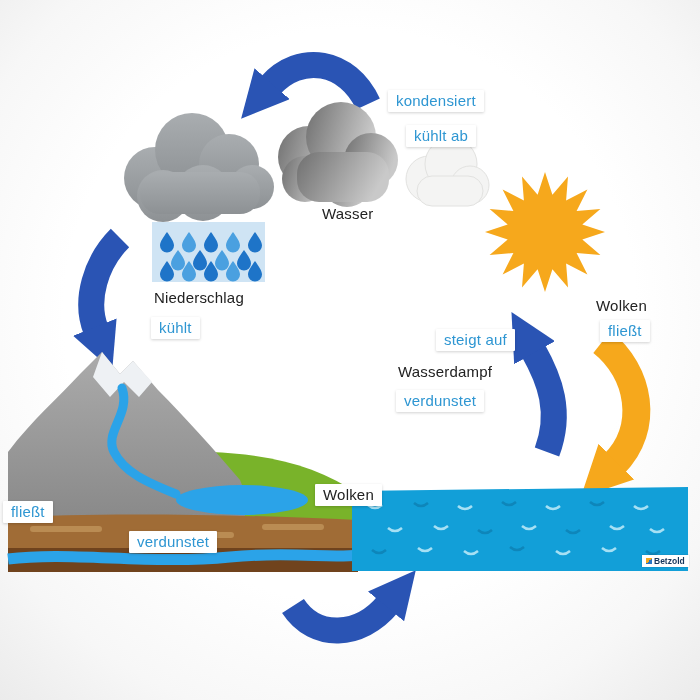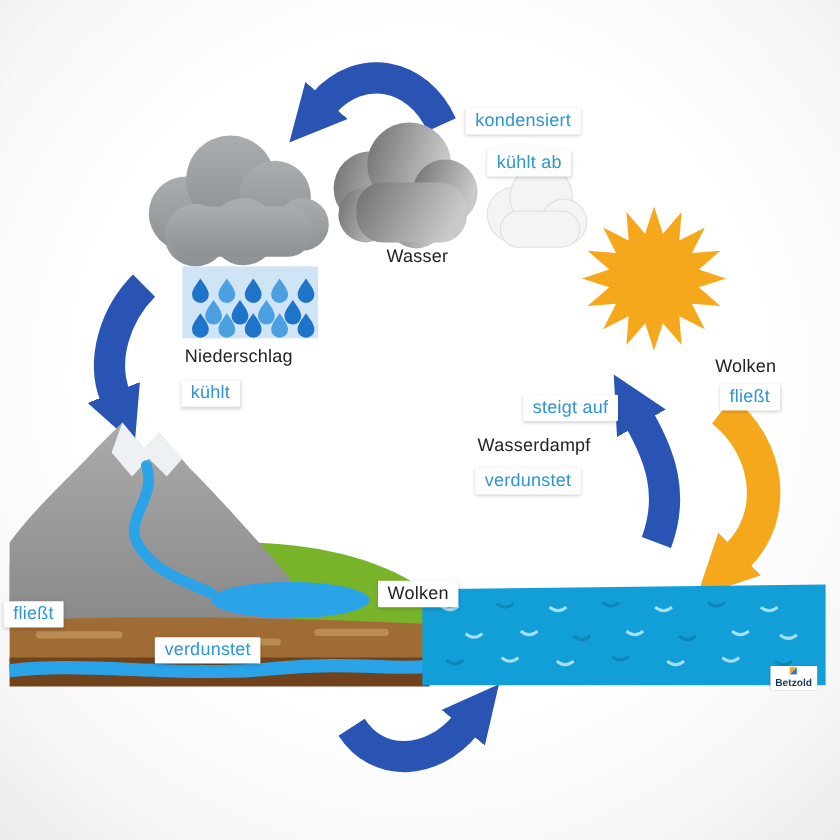--- a/index.html
+++ b/index.html
@@ -25,21 +25,20 @@
   .card{
     background:#ffffff;padding:2px 8px 3px;border-radius:1px;
     box-shadow:0 1px 3px rgba(0,0,0,.18);
   }
   .blue{color:var(--accent-blue-text);}
   .dark{color:var(--text-dark);}
   .logo{
     position:absolute;left:642px;top:555px;display:flex;align-items:center;gap:2px;
     background:#fff;padding:1px 4px;font-size:8.5px;font-weight:bold;color:#16365c;
     box-shadow:0 0 1px rgba(0,0,0,.3);
-    flex-direction:column;
   }
   .logo-mark{width:6px;height:6px;display:inline-block;
     background:linear-gradient(135deg,var(--sun-yellow) 50%,#2a76c4 50%);}
 </style>
 </head>
 <body>
 
 <div class="board">
 
   <svg class="scene" width="700" height="700" viewBox="0 0 700 700">

